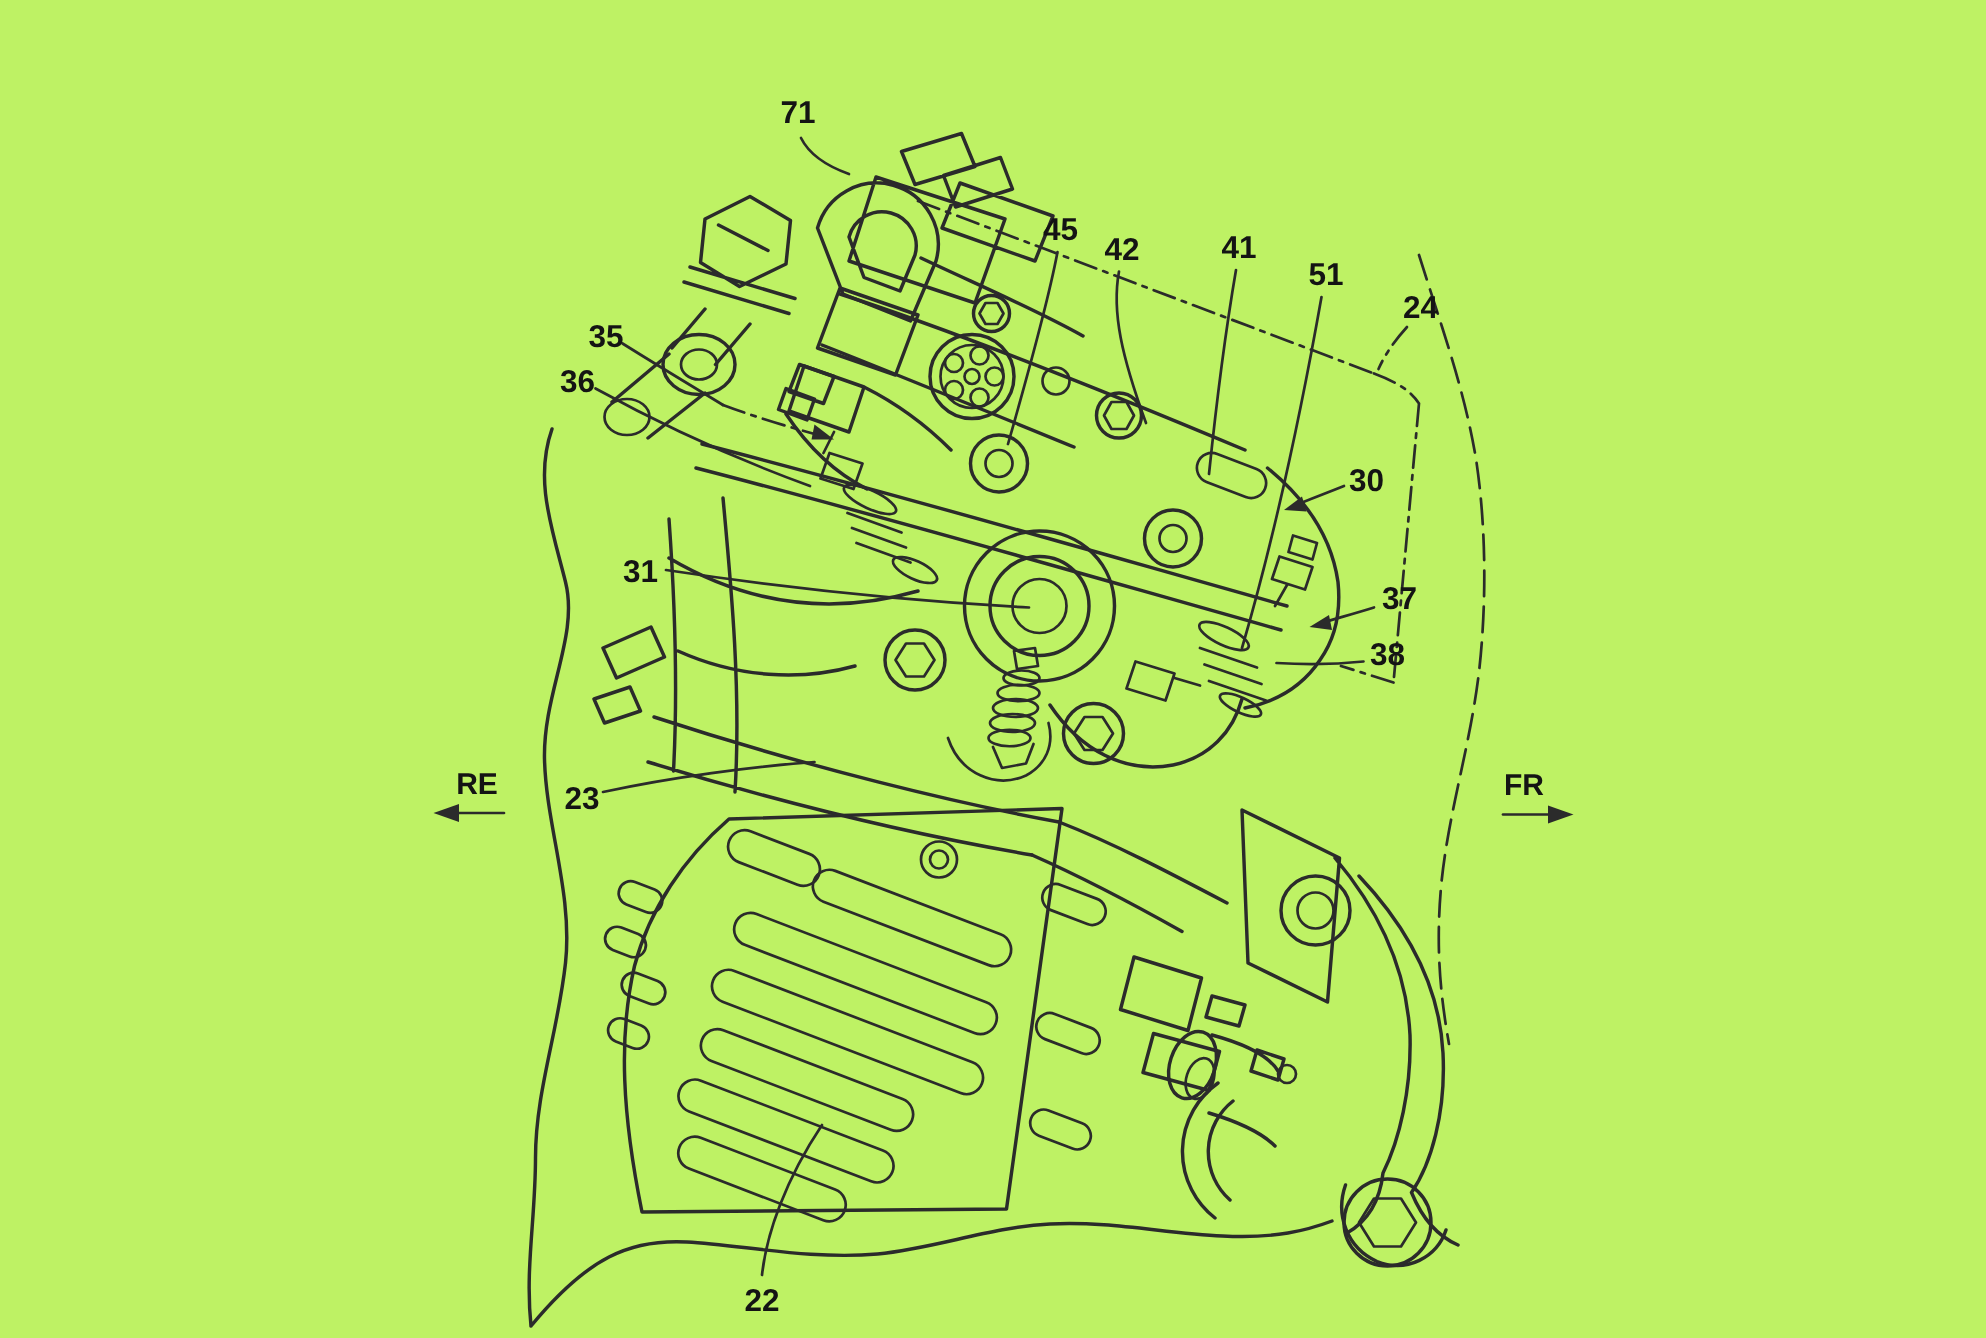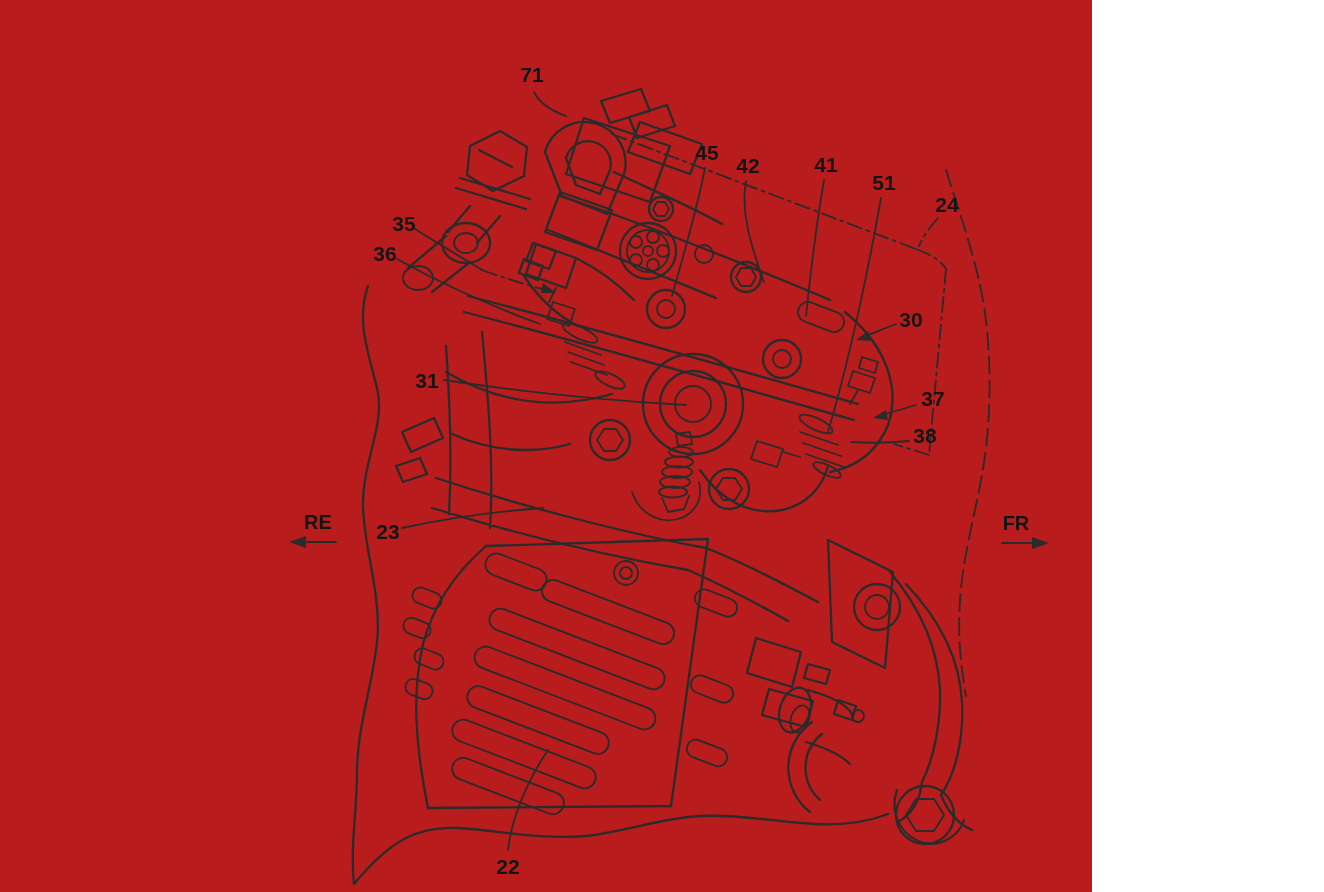--- a/index.html
+++ b/index.html
@@ -1,16 +1,16 @@
 <!DOCTYPE html>
 <html><head>
 <meta charset="utf-8">
 <style>
   html,body{margin:0;padding:0;background:#ffffff;}
-  .page{position:relative;width:1092px;height:892px;background:#b91c1c;overflow:hidden;}
+  .page{position:relative;width:1324px;height:892px;background:#bef264;overflow:hidden;}
   svg{display:block;}
   .ln{fill:none;stroke:#2b2b2b;stroke-width:2.3;stroke-linecap:round;stroke-linejoin:round;}
   .fn{stroke-width:1.8;}
   .dd{stroke-dasharray:15 5 3 5;}
   .dh{stroke-dasharray:17 7;}
   .ah{fill:#2b2b2b;stroke:none;}
   text.pl{font-family:"Liberation Sans",sans-serif;font-weight:600;font-size:21px;fill:#141414;text-anchor:middle;}
   text.dir{font-family:"Liberation Sans",sans-serif;font-weight:700;font-size:20px;fill:#141414;text-anchor:middle;}
 </style>
 </head>

